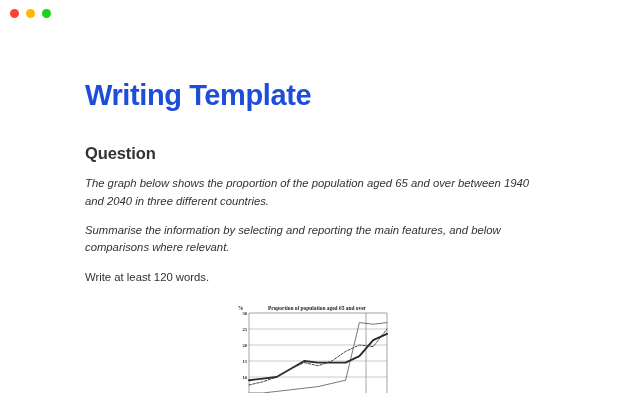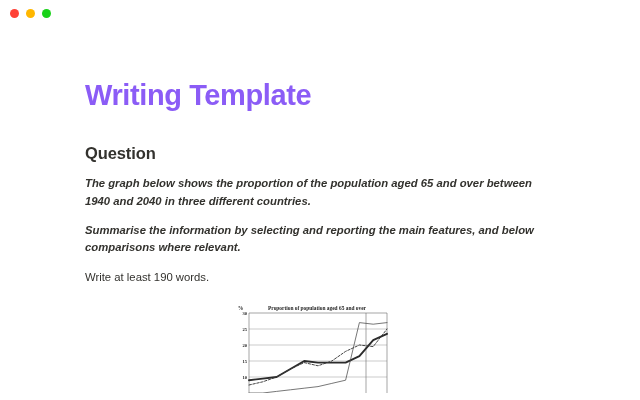--- a/index.html
+++ b/index.html
@@ -56,21 +56,21 @@
   .content {
     padding: 0 0 0 85px;
     box-sizing: border-box;
     width: 640px;
   }
 
   h1.page-title {
     font-size: 29px;
     line-height: 1.2;
     font-weight: bold;
-    color: #8b5cf6;
+    color: #1d4ed8;
     letter-spacing: -0.4px;
     margin: 52px 0 0 0;
   }
 
   h2.section-heading {
     font-size: 16.5px;
     line-height: 1.25;
     font-weight: bold;
     color: #33322e;
     letter-spacing: -0.1px;
@@ -82,21 +82,21 @@
 
   p.para {
     font-size: 11.3px;
     line-height: 1.52;
     color: #33322e;
     margin: 12px 0 0 0;
     max-width: 455px;
   }
   p.para.italic {
     font-style: italic;
-    font-weight: bold;
+    font-weight: normal;
   }
   p.para.plain {
     font-style: normal;
     font-weight: normal;
     margin-top: 13px;
   }
 
   
   .figure-wrap {
     margin-top: 15px;
@@ -125,21 +125,21 @@
   <div class="content">
 
     <h1 class="page-title">Writing Template</h1>
 
     <h2 class="section-heading">Question</h2>
 
     <p class="para italic">The graph below shows the proportion of the population aged 65 and over between 1940 and 2040 in three different countries.</p>
 
     <p class="para italic">Summarise the information by selecting and reporting the main features, and below comparisons where relevant.</p>
 
-    <p class="para plain">Write at least 190 words.</p>
+    <p class="para plain">Write at least 120 words.</p>
 
 
     <div class="figure-wrap">
       <div class="chart-card">
         <svg class="chart-svg" width="160" height="92" viewBox="0 0 160 92">
 
           <text id="c-ylabel" x="3" y="9" font-family="'Liberation Serif', serif" font-size="5.2" font-weight="bold" fill="#1d1d1d">%</text>
 
           <text id="c-title" x="82" y="9" text-anchor="middle" font-family="'Liberation Serif', serif" font-size="5.4" font-weight="bold" fill="#1d1d1d">Proportion of population aged 65 and over</text>
 

